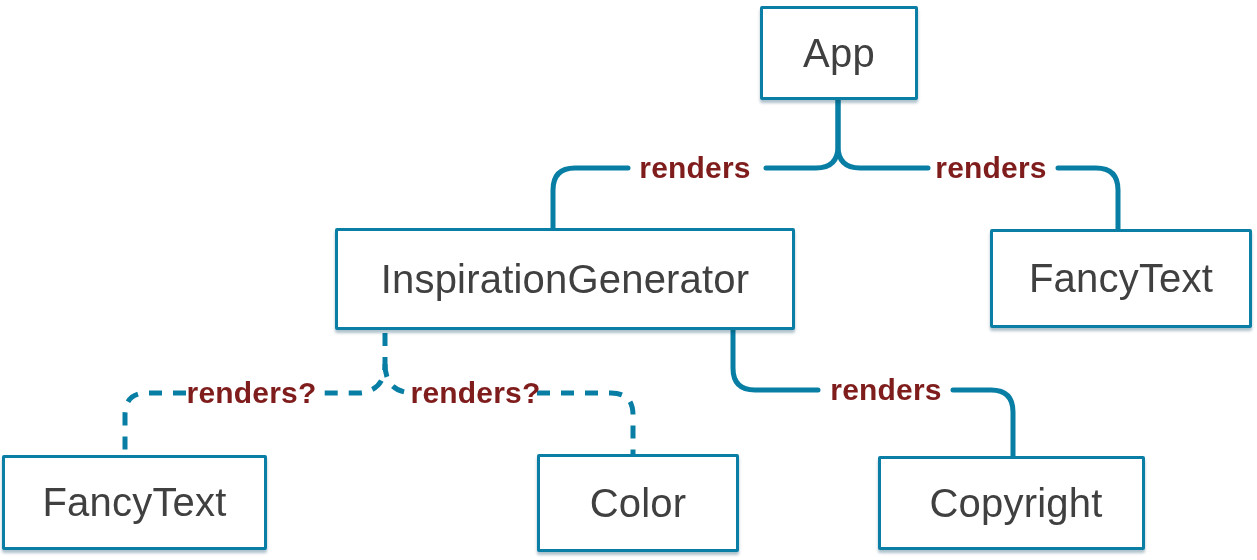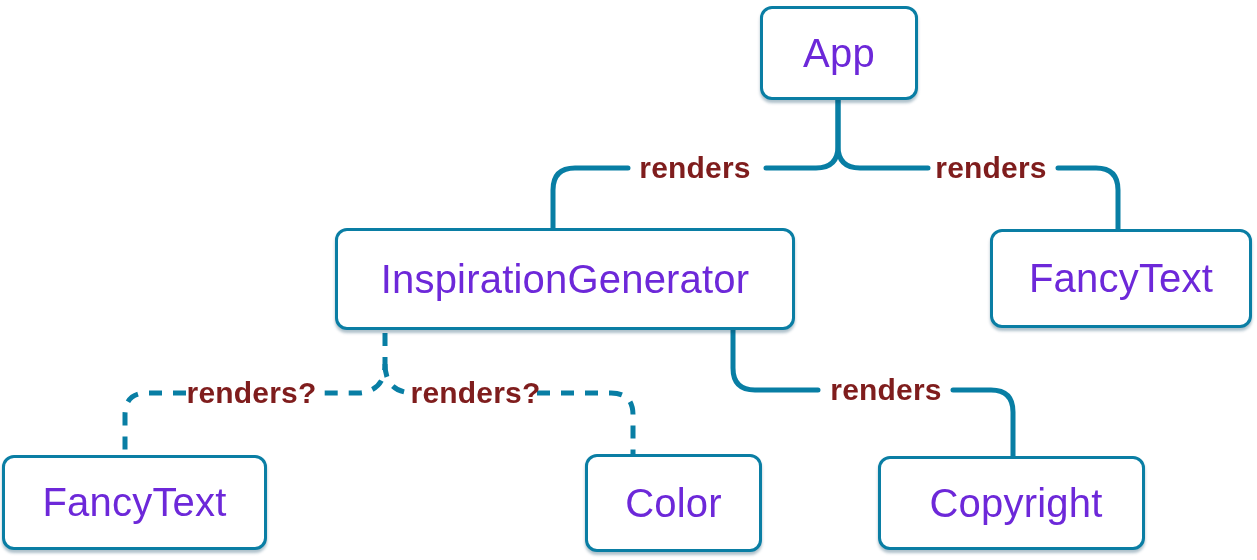--- a/index.html
+++ b/index.html
@@ -29,26 +29,26 @@
     stroke-linecap: round;
   }
   .edge.dashed {
     stroke-linecap: butt;
     stroke-dasharray: 13 11;
   }
   .node {
     position: absolute;
     background: #ffffff;
     border: 3.5px solid #0a7ea4;
-    border-radius: 12px;
+    border-radius: 2px;
     box-sizing: border-box;
     display: flex;
     align-items: center;
     justify-content: center;
-    color: #6d28d9;
+    color: #404040;
     font-size: 40px;
     font-weight: 500;
     letter-spacing: 0.2px;
     box-shadow: 0 3px 3px rgba(7, 62, 92, 0.32);
   }
   .edge-label {
     position: absolute;
     display: flex;
     align-items: center;
     justify-content: center;
@@ -83,21 +83,21 @@
   </svg>
 
   <div class="node" style="left:760px; top:6px; width:158px; height:94px;">App</div>
 
   <div class="node" style="left:335px; top:228px; width:460px; height:102px;text-align:center;">InspirationGenerator</div>
 
   <div class="node" style="left:990px; top:229px; width:262px; height:99px;">FancyText</div>
 
   <div class="node" style="left:2px; top:455px; width:265px; height:95px;">FancyText</div>
 
-  <div class="node" style="left:537px; top:454px; width:177px; height:98px;margin-left:48px;">Color</div>
+  <div class="node" style="left:537px; top:454px; width:202px; height:98px;">Color</div>
 
   <div class="node" style="left:878px; top:456px; width:267px; height:94px;padding-left:9px;">Copyright</div>
 
   <div class="edge-label" style="left:637px; top:151px; width:116px; height:34px;">renders</div>
 
   <div class="edge-label" style="left:933px; top:151px; width:116px; height:34px;">renders</div>
 
   <div class="edge-label" style="left:190px; top:376px; width:123px; height:34px;">renders?</div>
 
   <div class="edge-label" style="left:414px; top:376px; width:123px; height:34px;">renders?</div>

